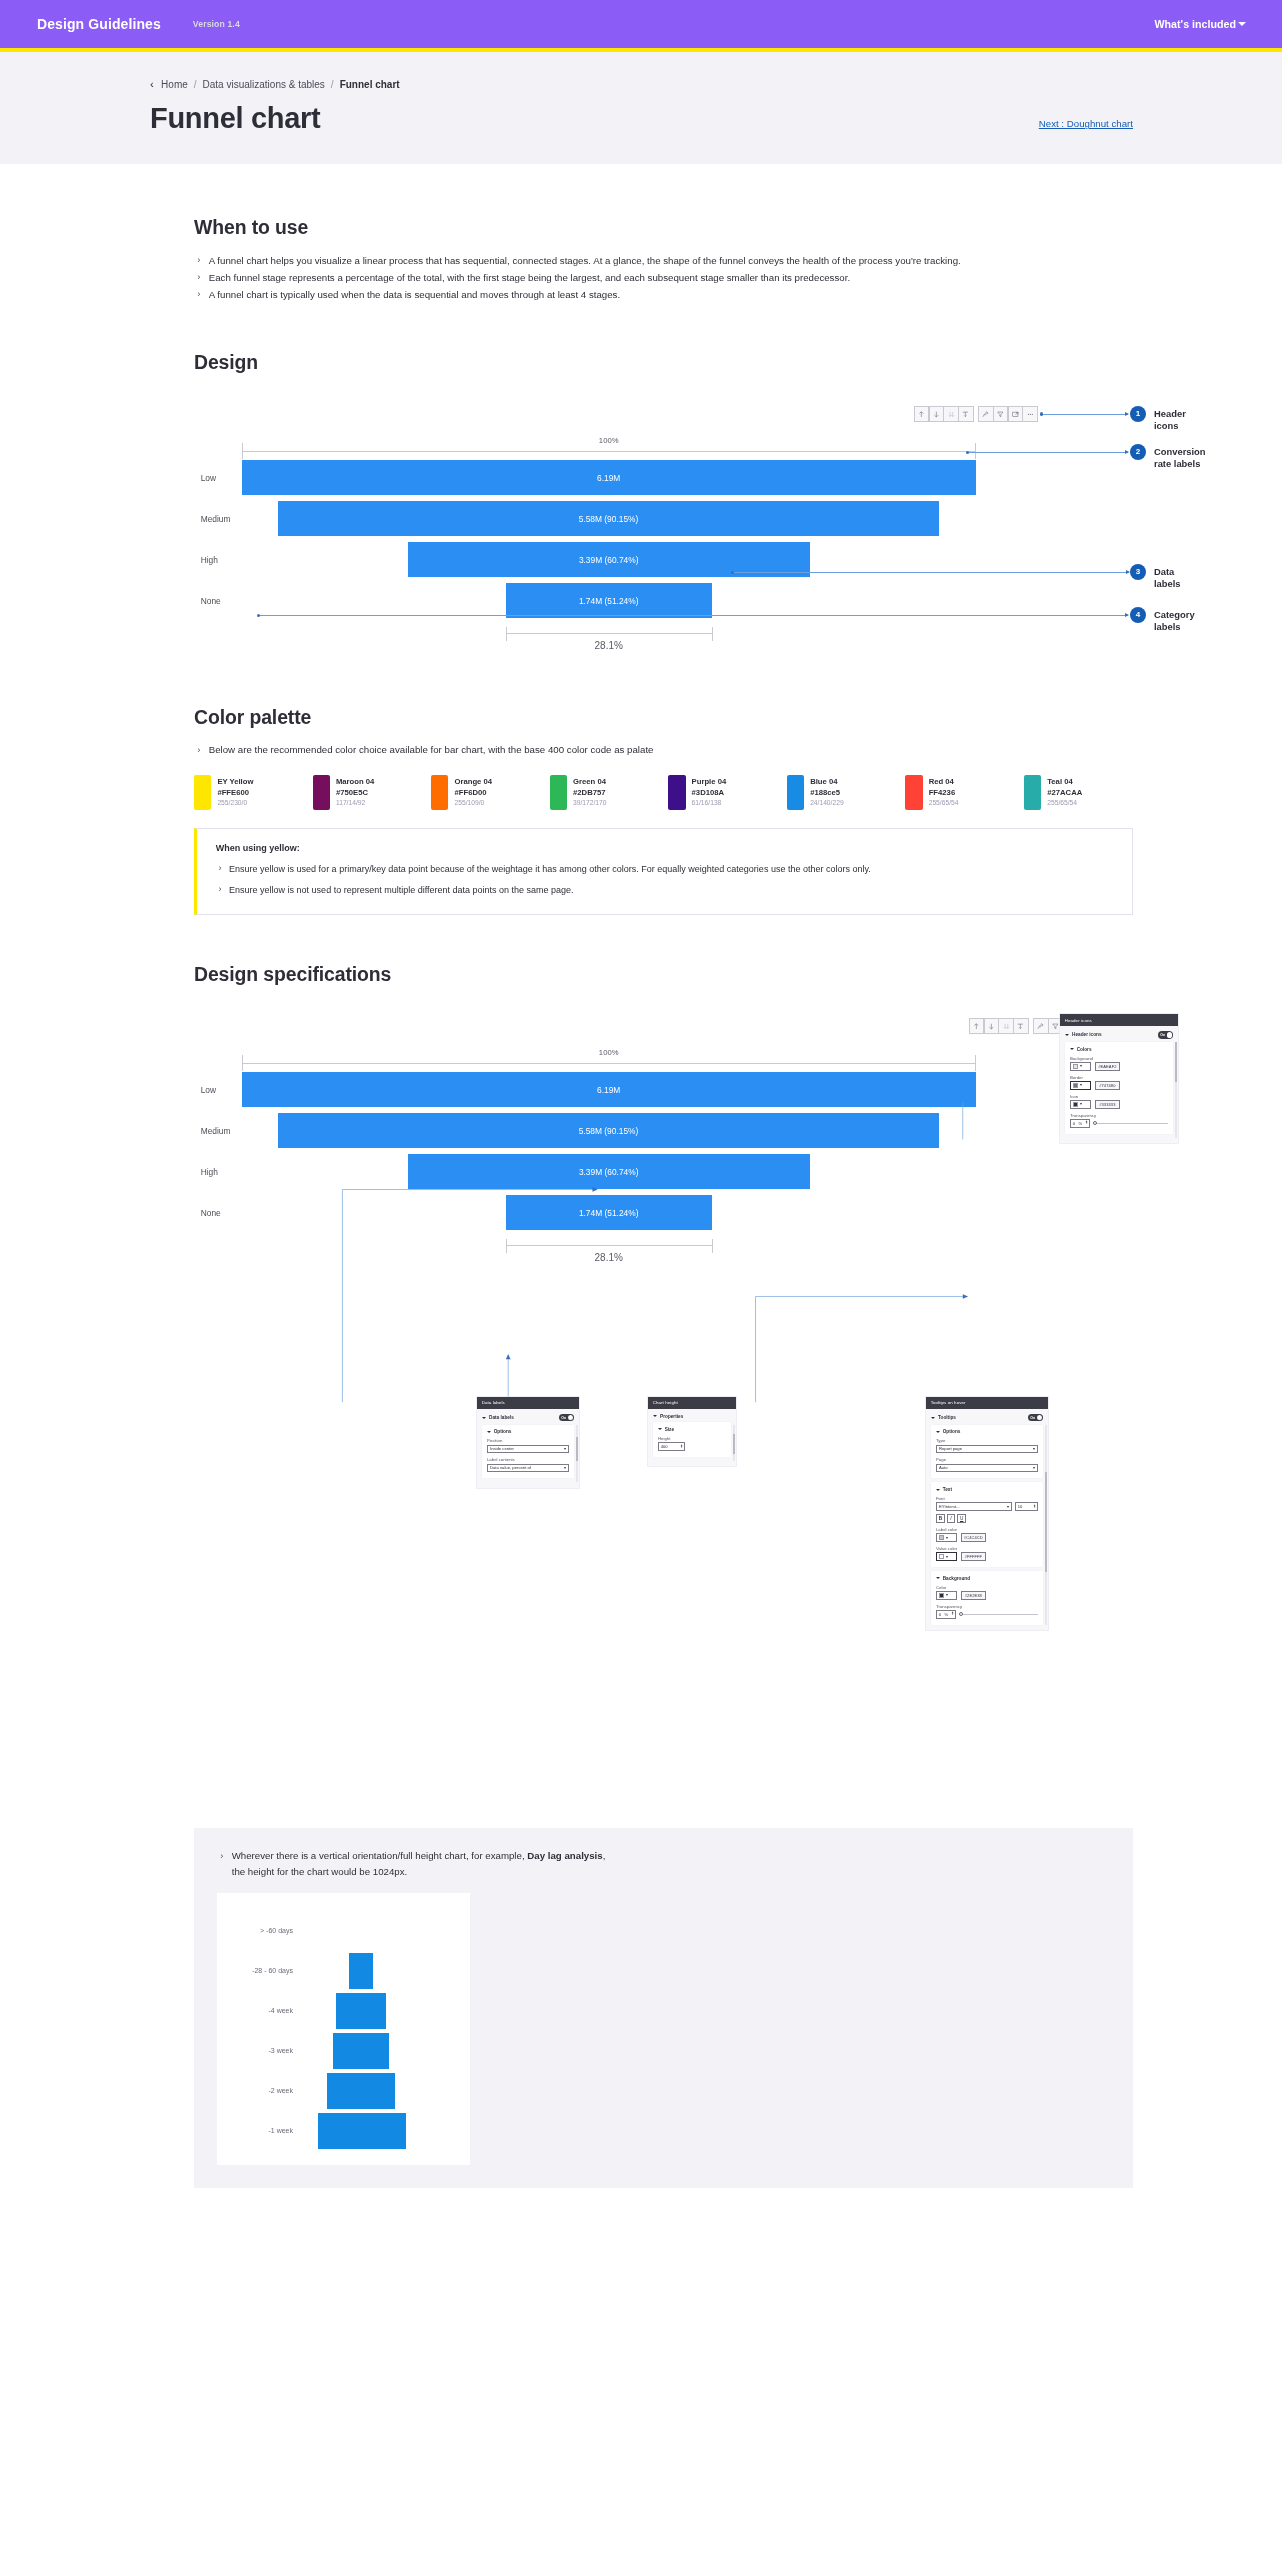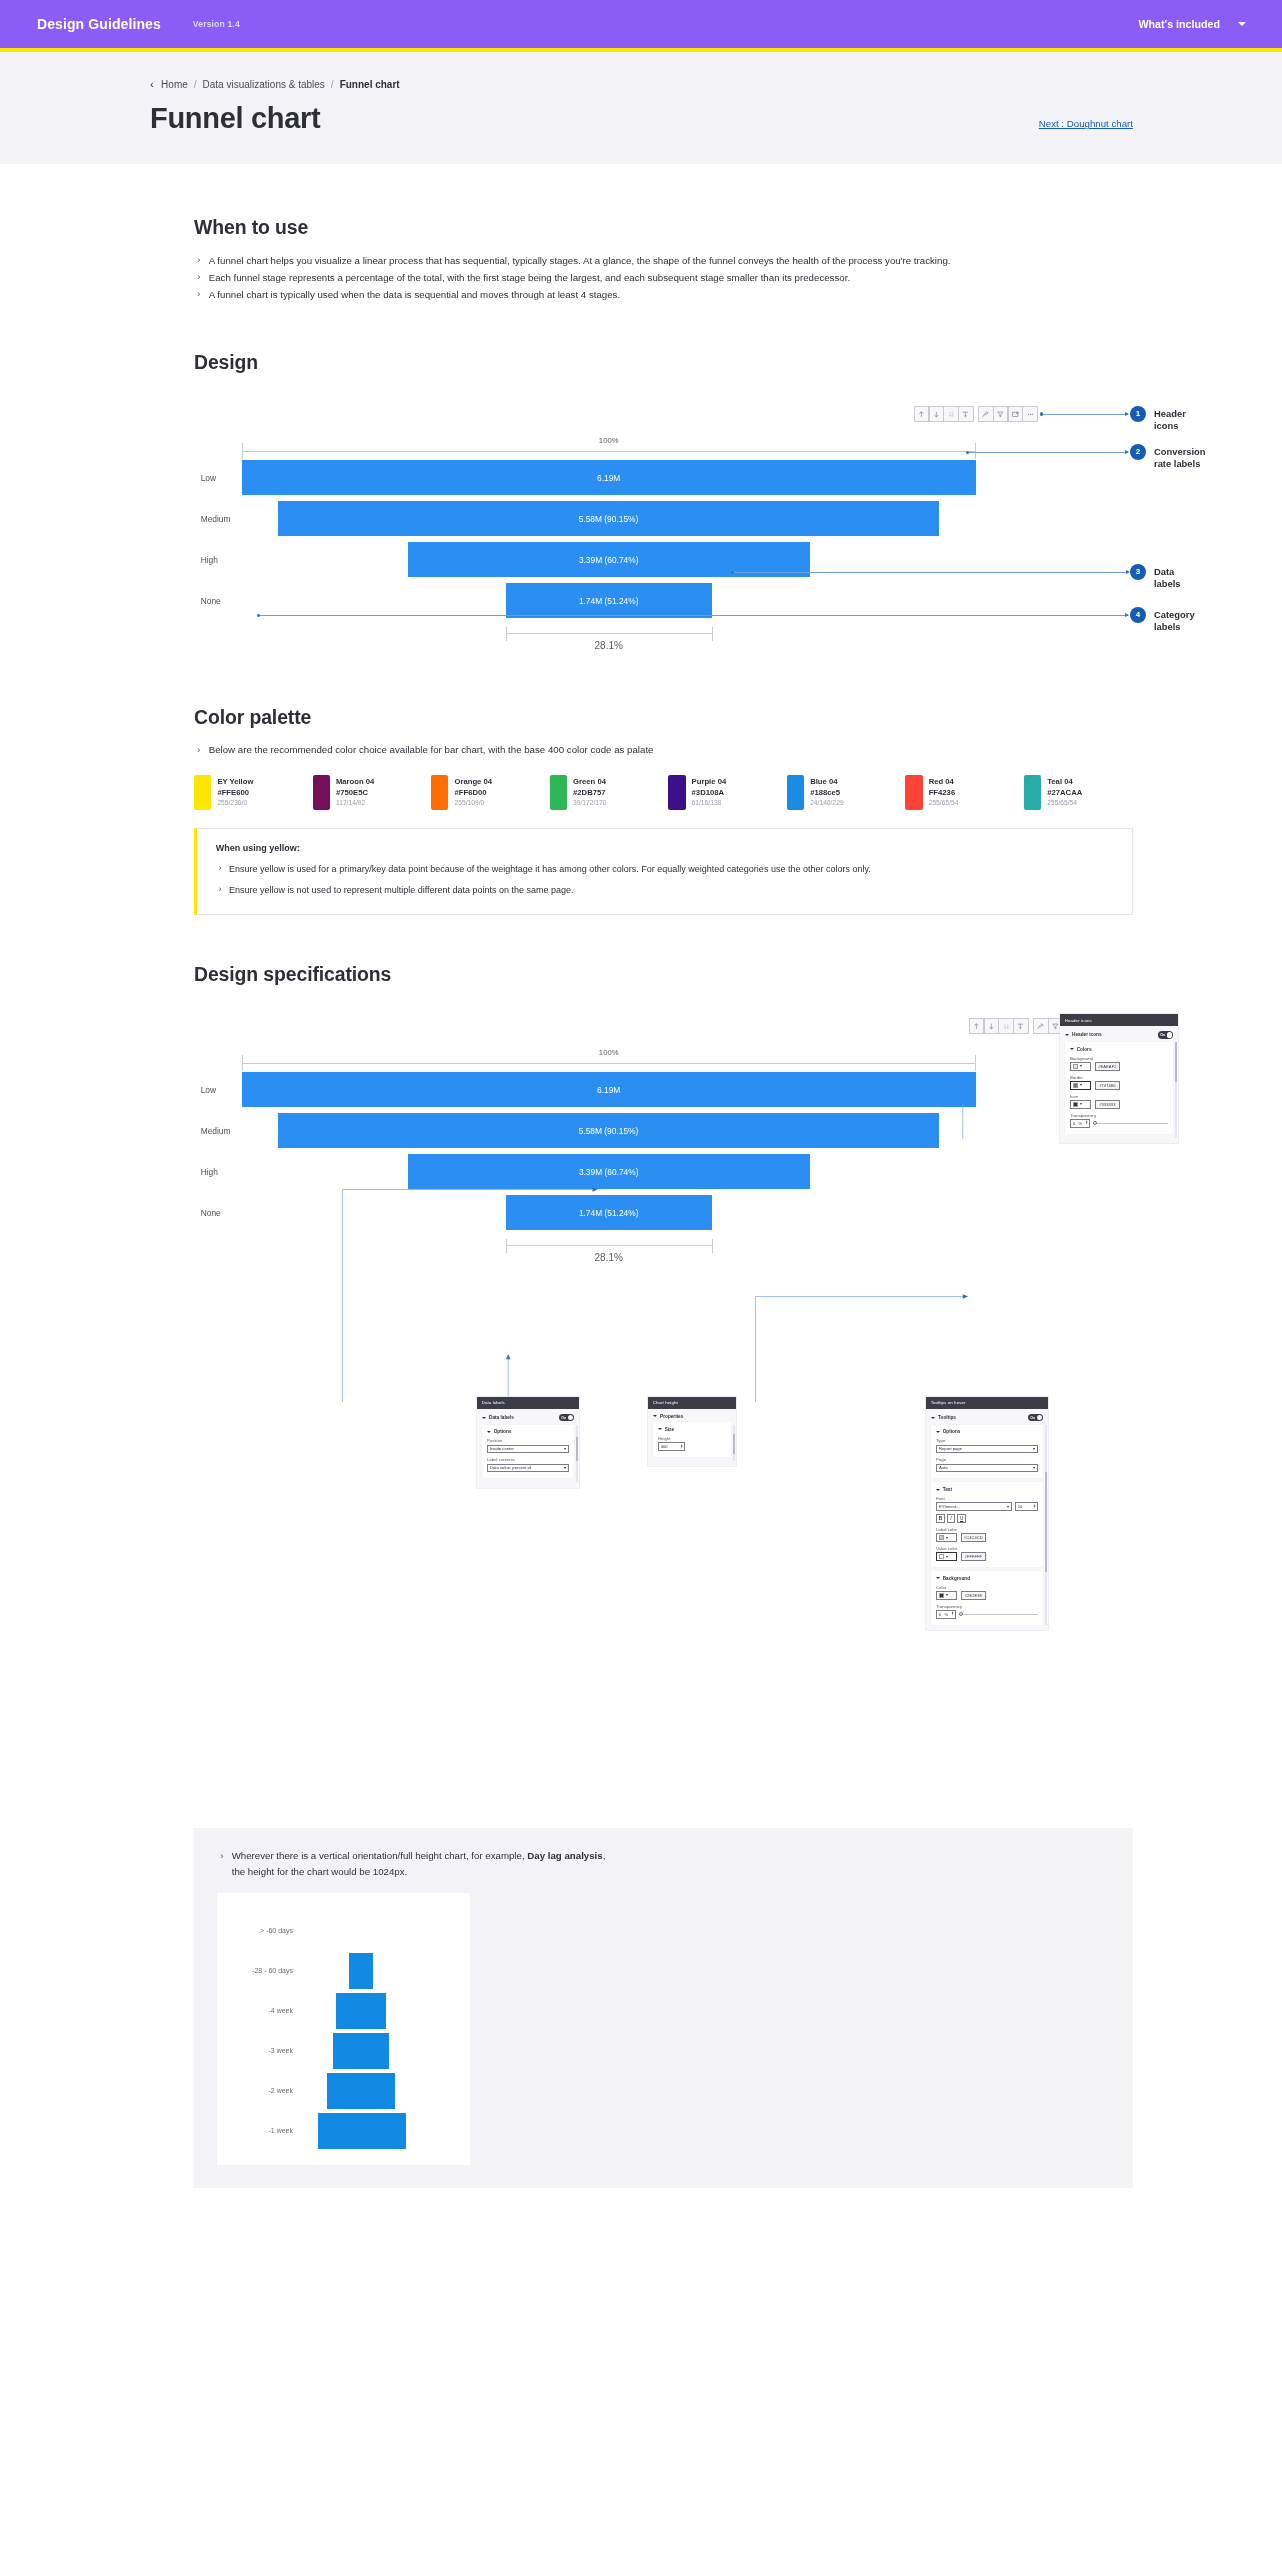--- a/index.html
+++ b/index.html
@@ -33,21 +33,21 @@
     margin-left: 32px;
     letter-spacing: 0.1px;
   }
   .topnav .spacer { flex: 1 1 auto; }
   .topnav .whats-included {
     color: #ffffff;
     font-size: 10.7px;
     font-weight: 700;
     display: flex;
     align-items: center;
-    gap: 18px;
+    gap: 2px;
     cursor: pointer;
   }
   .chev-down {
     width: 0; height: 0;
     border-left: 4px solid transparent;
     border-right: 4px solid transparent;
     border-top: 4.7px solid #ffffff;
     display: inline-block;
   }
   .yellowbar { height: 4px; background: #ffe600; }
@@ -489,21 +489,21 @@
     <div class="hero-row">
       <div class="page-title">Funnel chart</div>
       <div class="next-link">Next : Doughnut chart</div>
     </div>
   </div>
 </div>
 
 <div class="section" style="padding-top:52px;">
   <h2 class="sec-title">When to use</h2>
   <ul class="bullets">
-    <li>A funnel chart helps you visualize a linear process that has sequential, typically stages. At a glance, the shape of the funnel conveys the health of the process you're tracking.</li>
+    <li>A funnel chart helps you visualize a linear process that has sequential, connected stages. At a glance, the shape of the funnel conveys the health of the process you're tracking.</li>
     <li>Each funnel stage represents a percentage of the total, with the first stage being the largest, and each subsequent stage smaller than its predecessor.</li>
     <li>A funnel chart is typically used when the data is sequential and moves through at least 4 stages.</li>
   </ul>
 </div>
 
 <div class="section" style="padding-top:47px;">
   <h2 class="sec-title">Design</h2>
 
   <div class="chartbox" style="margin-top:23px; height:281px;">
 

